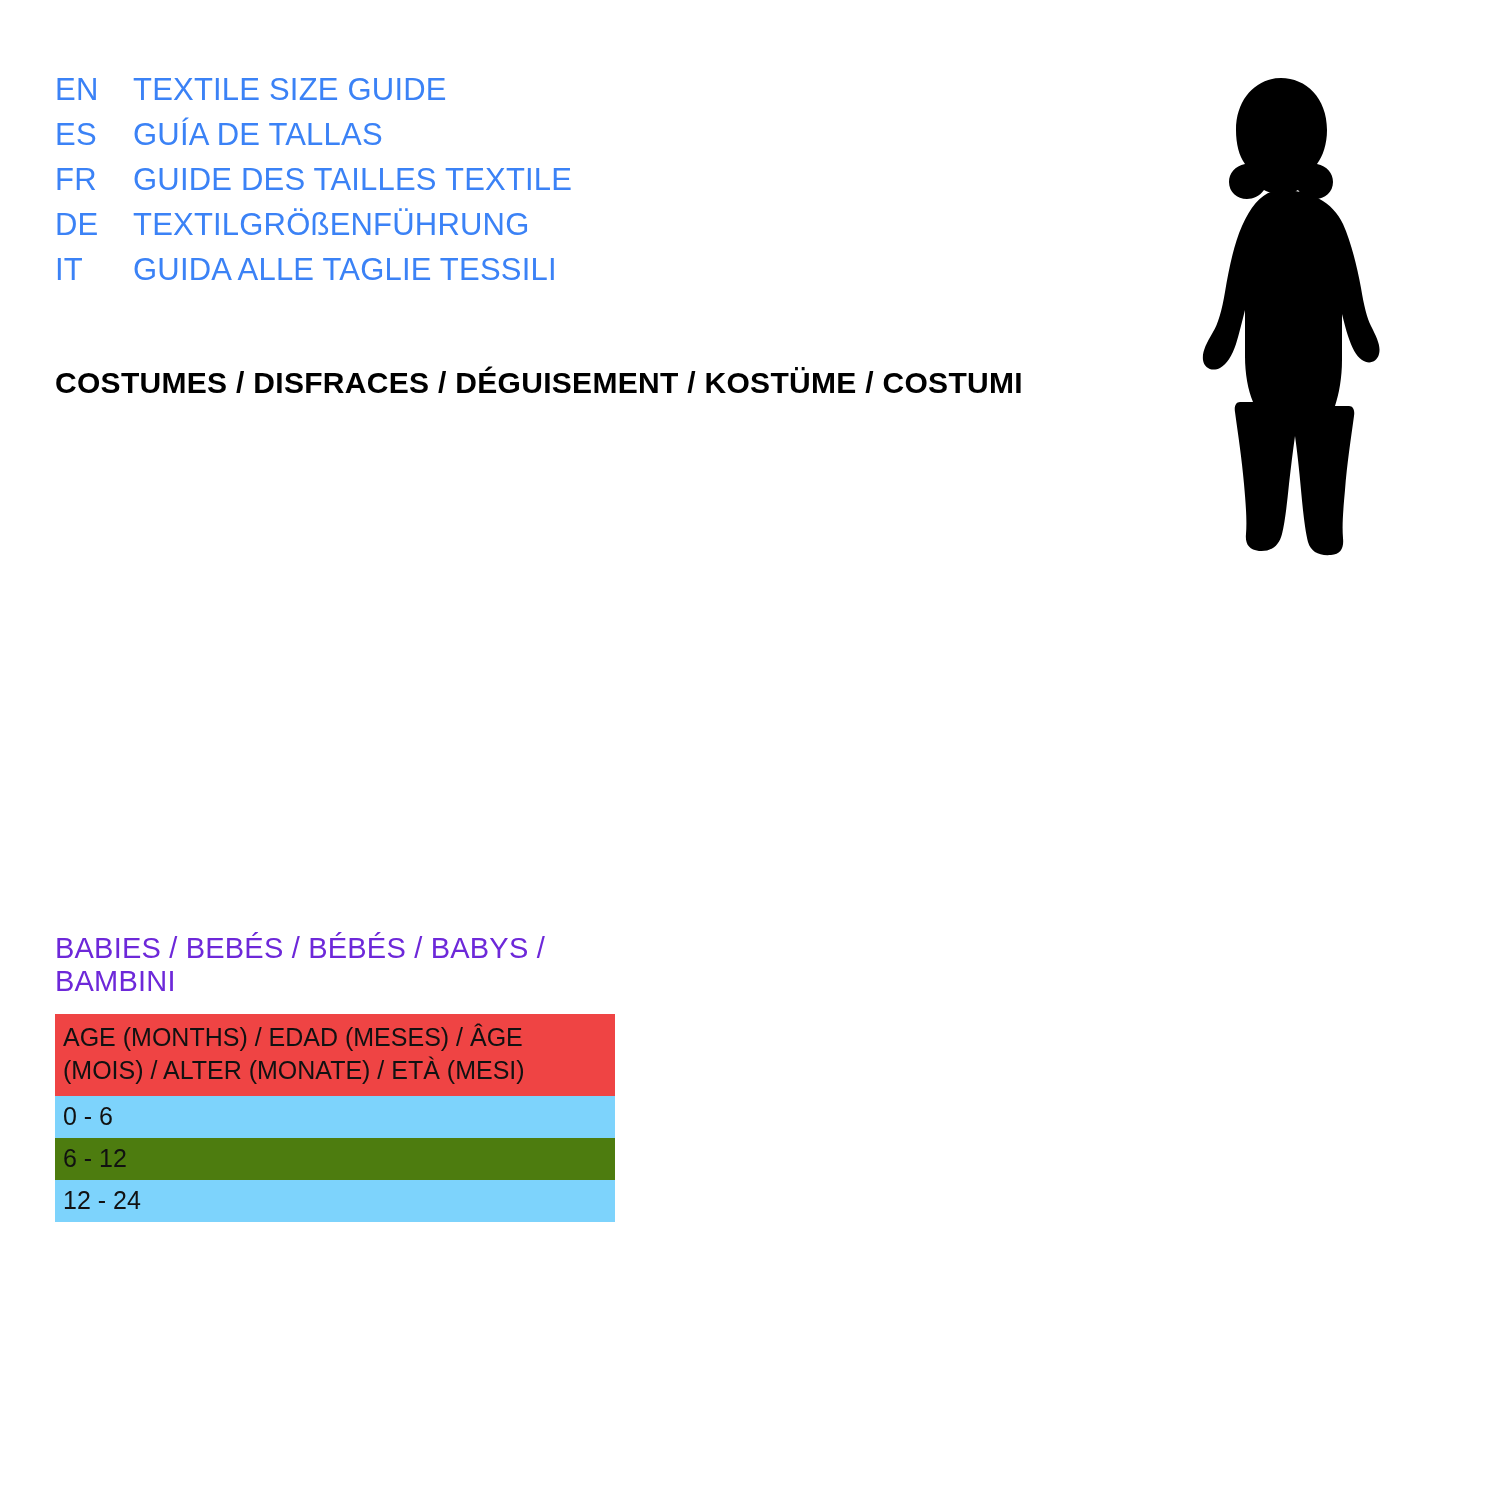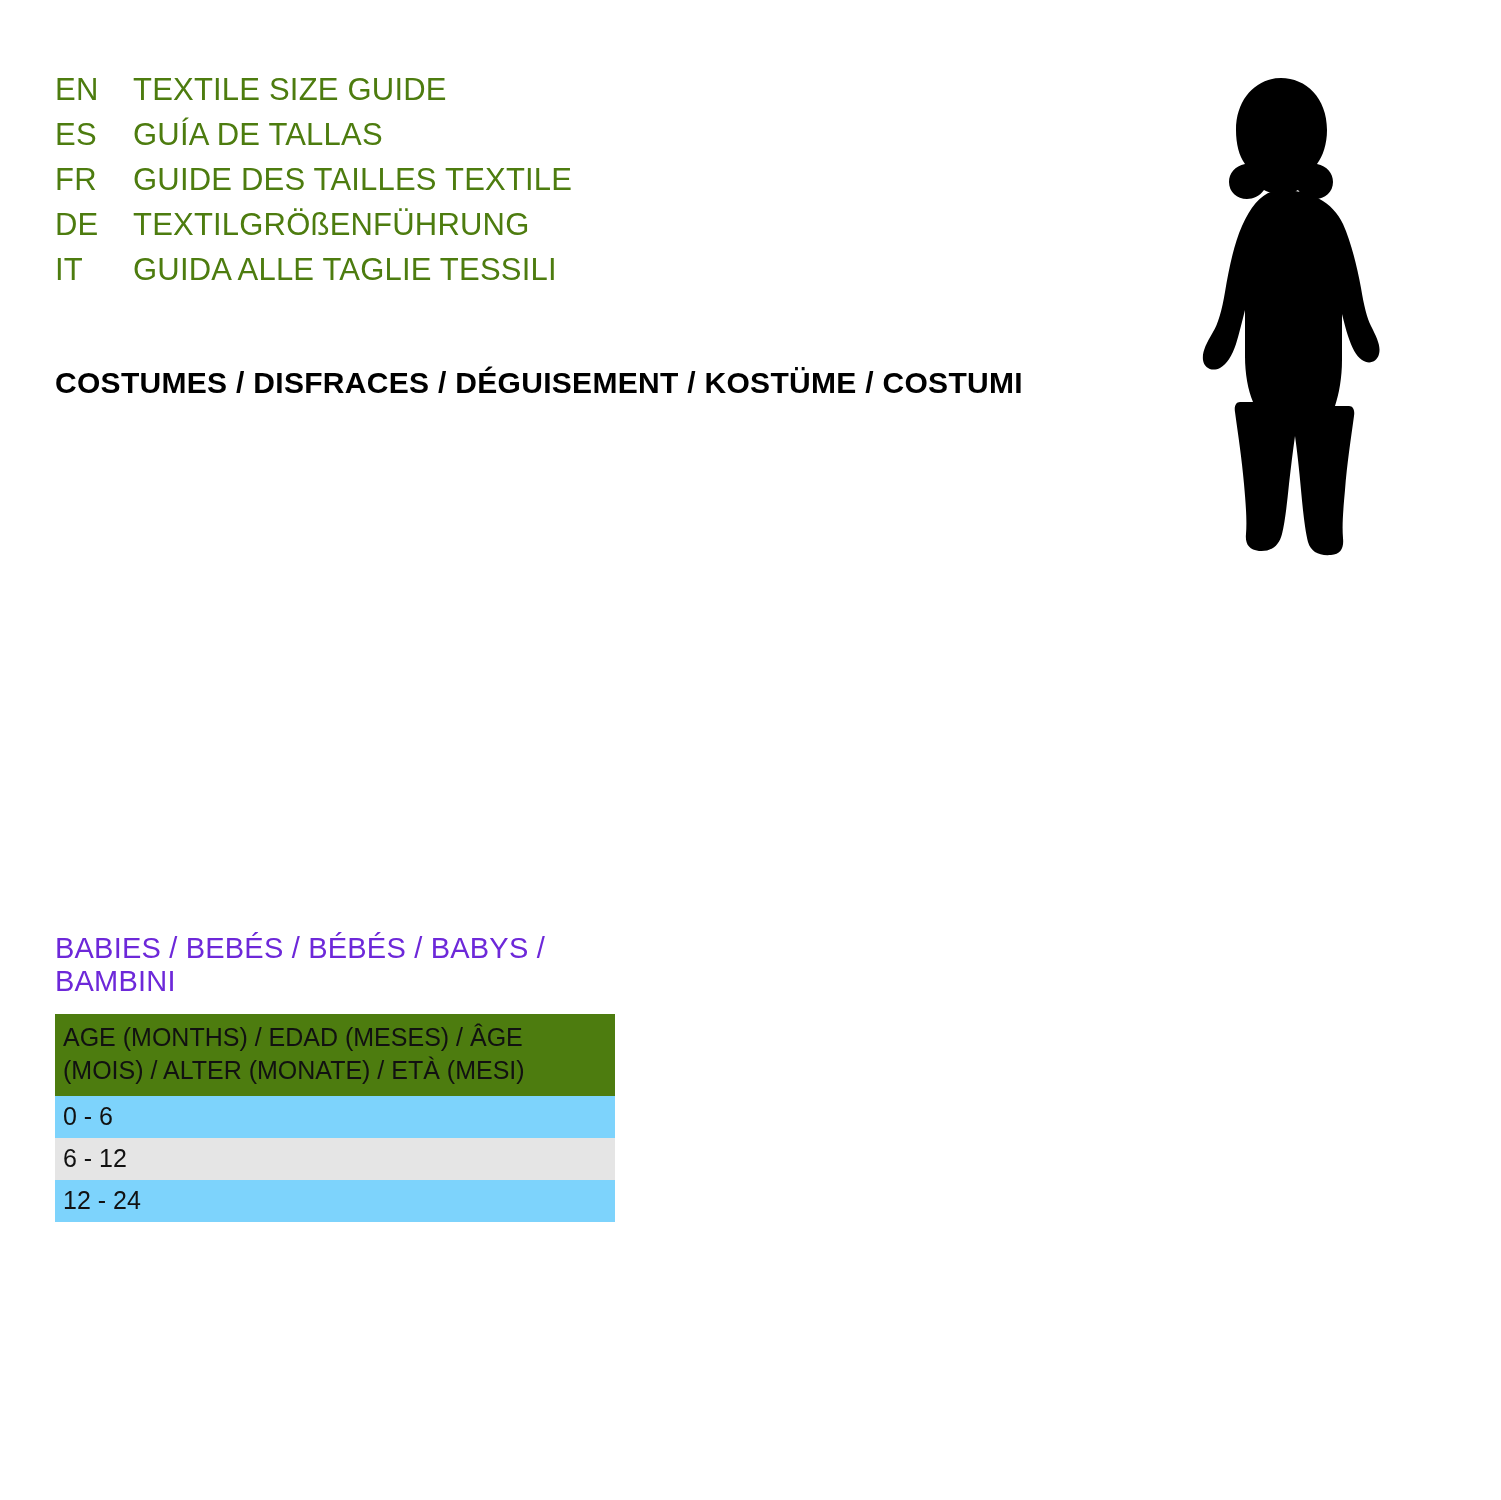--- a/index.html
+++ b/index.html
@@ -22,21 +22,21 @@
     left: 55px;
     top: 72px;
     width: 700px;
   }
   .lang-row {
     display: flex;
     align-items: baseline;
     height: 45px;
     font-size: 31px;
     letter-spacing: 0.2px;
-    color: #4d7c0f;
+    color: #3b82f6;
   }
   .lang-code {
     width: 78px;
     flex: 0 0 78px;
   }
   .lang-name {
     flex: 1 1 auto;
   }
 
   .category-title {
@@ -76,36 +76,36 @@
     color: #6d28d9;
     margin-bottom: 16px;
     letter-spacing: 0.2px;
   }
   table.size-table {
     border-collapse: collapse;
     width: 560px;
     table-layout: fixed;
   }
   table.size-table th {
-    background: #4d7c0f;
+    background: #ef4444;
     text-align: left;
     font-weight: normal;
     font-size: 25px;
     line-height: 1.32;
     padding: 7px 8px 9px 8px;
     color: #111111;
   }
   table.size-table td {
     font-size: 25px;
     padding: 6px 8px 7px 8px;
     color: #111111;
     background: #7dd3fc;
   }
   table.size-table tr.alt td {
-    background: #e5e5e5;
+    background: #4d7c0f;
   }
 </style>
 </head>
 <body>
 
 <div class="lang-block">
   <div class="lang-row">
     <span class="lang-code">EN</span>
     <span class="lang-name">TEXTILE SIZE GUIDE</span>
   </div>

